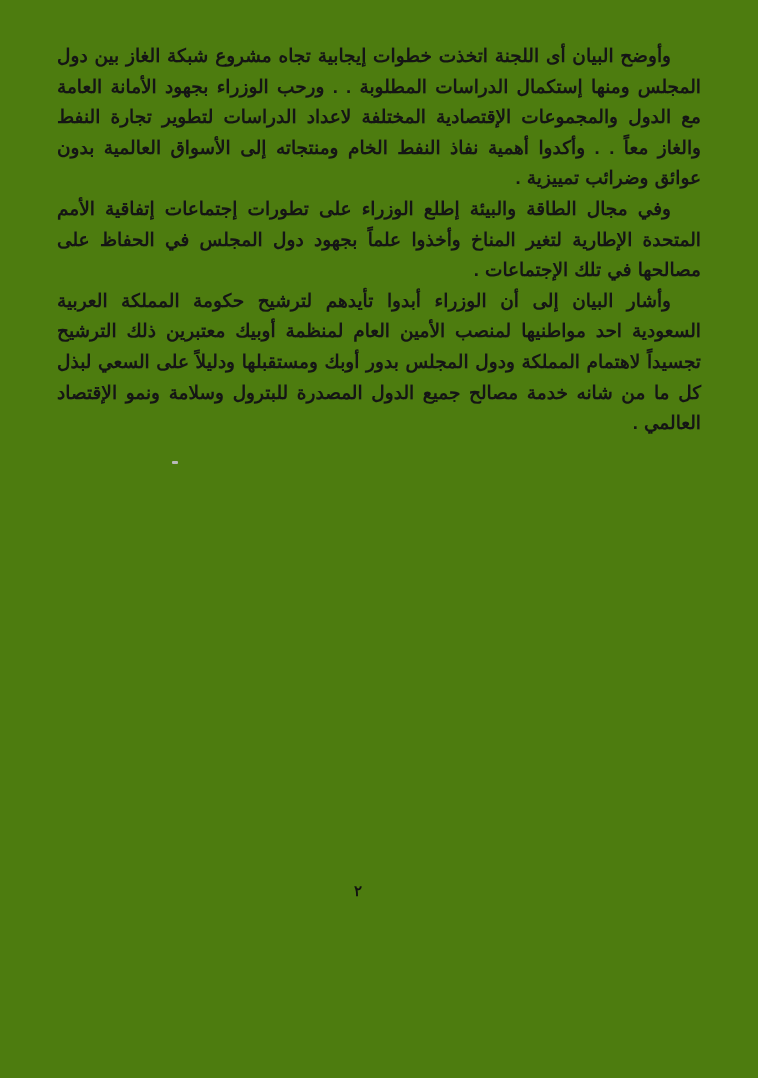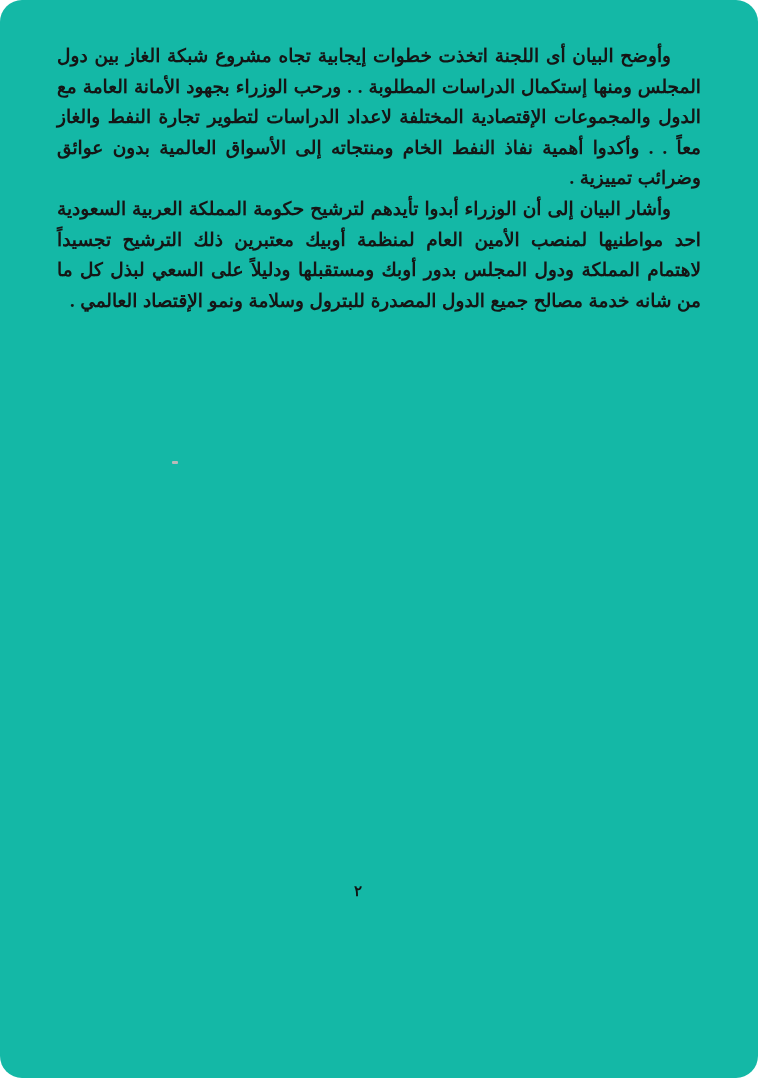--- a/index.html
+++ b/index.html
@@ -4,24 +4,23 @@
 <style>
   html, body {
     margin: 0;
     padding: 0;
     background: #ffffff;
   }
   .page {
     position: relative;
     width: 758px;
     height: 1078px;
-    background: #14b8a6;
+    background: #4d7c0f;
     overflow: hidden;
-    font-family: Liberation Serif, serif;
-    border-radius: 22px;
+    font-family: Liberation Sans, sans-serif;
   }
   .text-block {
     position: absolute;
     top: 41px;
     right: 57px;
     width: 644px;
     direction: rtl;
     text-align: justify;
     font-size: 18.5px;
     font-weight: bold;
@@ -56,20 +55,21 @@
     border-radius: 1px;
   }
 </style>
 </head>
 <body>
 
 <div class="page">
 
   <div class="text-block">
     <p>وأوضح البيان أى اللجنة اتخذت خطوات إيجابية تجاه مشروع شبكة الغاز بين دول المجلس ومنها إستكمال الدراسات المطلوبة . . ورحب الوزراء بجهود الأمانة العامة مع الدول والمجموعات الإقتصادية المختلفة لاعداد الدراسات لتطوير تجارة النفط والغاز معاً . . وأكدوا أهمية نفاذ النفط الخام ومنتجاته إلى الأسواق العالمية بدون عوائق وضرائب تمييزية .</p>
+    <p>وفي مجال الطاقة والبيئة إطلع الوزراء على تطورات إجتماعات إتفاقية الأمم المتحدة الإطارية لتغير المناخ وأخذوا علماً بجهود دول المجلس في الحفاظ على مصالحها في تلك الإجتماعات .</p>
     <p>وأشار البيان إلى أن الوزراء أبدوا تأيدهم لترشيح حكومة المملكة العربية السعودية احد مواطنيها لمنصب الأمين العام لمنظمة أوبيك معتبرين ذلك الترشيح تجسيداً لاهتمام المملكة ودول المجلس بدور أوبك ومستقبلها ودليلاً على السعي لبذل كل ما من شانه خدمة مصالح جميع الدول المصدرة للبترول وسلامة ونمو الإقتصاد العالمي .</p>
   </div>
 
   <div class="scan-speck"></div>
 
   <div class="page-number">٢</div>
 
 </div>
 
 </body></html>

